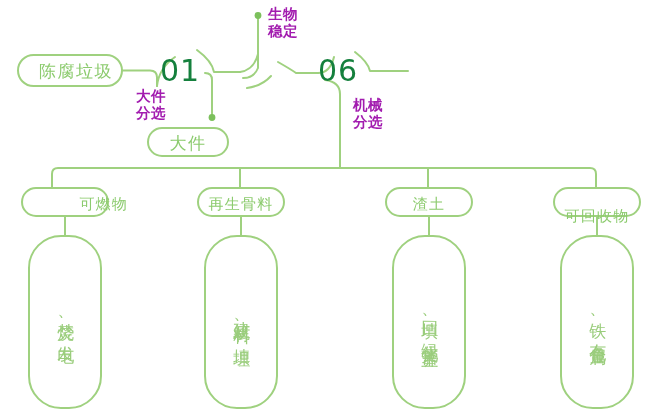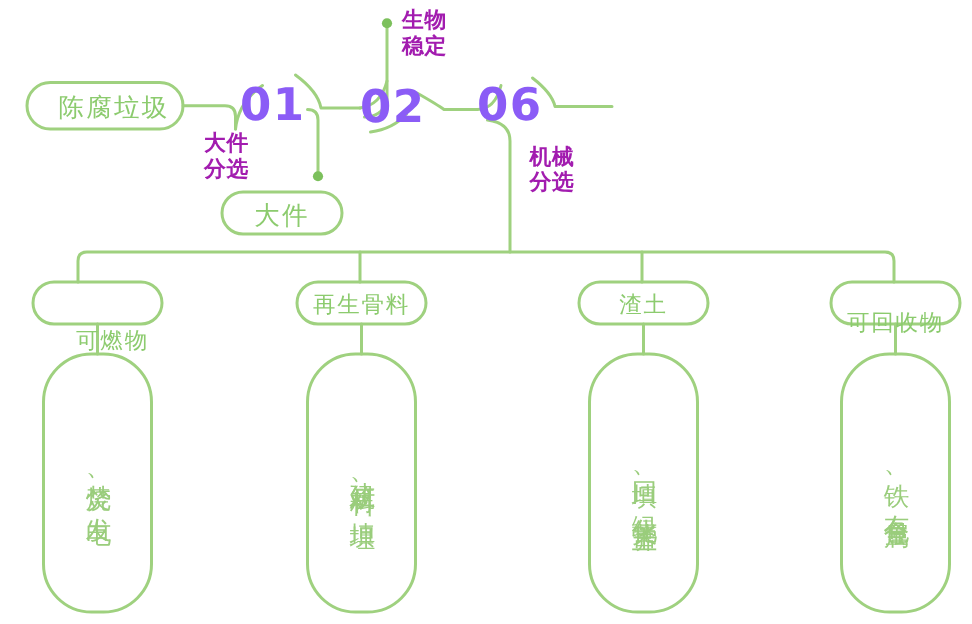--- a/index.html
+++ b/index.html
@@ -34,23 +34,23 @@
   }
   
   .note {
     color: #a21caf;
     font-size: 14.5px;
     font-weight: 600;
     letter-spacing: 0.5px;
   }
   
   .stepnum {
-    color: #8b5cf6;
+    color: #15803d;
     font-size: 30px;
-    font-weight: 700;
+    font-weight: 400;
     letter-spacing: 1px;
     font-family: "DejaVu Sans", "Liberation Sans", sans-serif;
   }
   
   .pill-text {
     color: #8ccb6e;
     font-size: 17px;
     font-weight: 500;
     letter-spacing: 1.5px;
   }
@@ -125,33 +125,32 @@
       <rect x="29" y="236" width="72" height="172" rx="32" ry="32"></rect>
       <rect x="205" y="236" width="72" height="172" rx="32" ry="32"></rect>
       <rect x="393" y="236" width="72" height="172" rx="32" ry="32"></rect>
       <rect x="561" y="236" width="72" height="172" rx="32" ry="32"></rect>
     </g>
   </svg>
 
   <div class="lbl pill-text" style="left:18px; top:62px; width:116px; text-align:center;">陈腐垃圾</div>
 
   <div class="lbl stepnum" style="left:160px; top:53px;">01</div>
-  <div class="lbl stepnum" style="left:240px; top:54px;">02</div>
   <div class="lbl stepnum" style="left:318px; top:53px;">06</div>
 
   <div class="lbl note" style="left:136px; top:88px; text-align:left;">大件
 分选</div>
   <div class="lbl note" style="left:268px; top:6px; text-align:left;">生物
 稳定</div>
   <div class="lbl note" style="left:353px; top:97px; text-align:left;">机械
 分选</div>
 
   <div class="lbl pill-text" style="left:148px; top:134px; width:80px; text-align:center;">大件</div>
 
-  <div class="lbl pill-text sm" style="left:22px; top:195px; width:106px; text-align:center;margin-top:24px;">可燃物</div>
+  <div class="lbl pill-text sm" style="left:22px; top:195px; width:106px; text-align:right;">可燃物</div>
   <div class="lbl pill-text sm" style="left:198px; top:195px; width:86px; text-align:center;">再生骨料</div>
   <div class="lbl pill-text sm" style="left:386px; top:195px; width:86px; text-align:center;">渣土</div>
   <div class="lbl pill-text sm" style="left:554px; top:207px; width:86px; text-align:center;">可回收物</div>
 
   <div class="vtext" style="left:29px; top:256px; width:72px; height:132px; display:flex; align-items:center; justify-content:center;">焚烧、发电</div>
   <div class="vtext" style="left:205px; top:250px; width:72px; height:146px; display:flex; align-items:center; justify-content:center;">建筑材料、填埋</div>
   <div class="vtext" style="left:393px; top:248px; width:72px; height:150px; display:flex; align-items:center; justify-content:center;">回填、绿化营养土</div>
   <div class="vtext" style="left:561px; top:256px; width:72px; height:134px; display:flex; align-items:center; justify-content:center;">铁、有色金属</div>
 
 </div>

